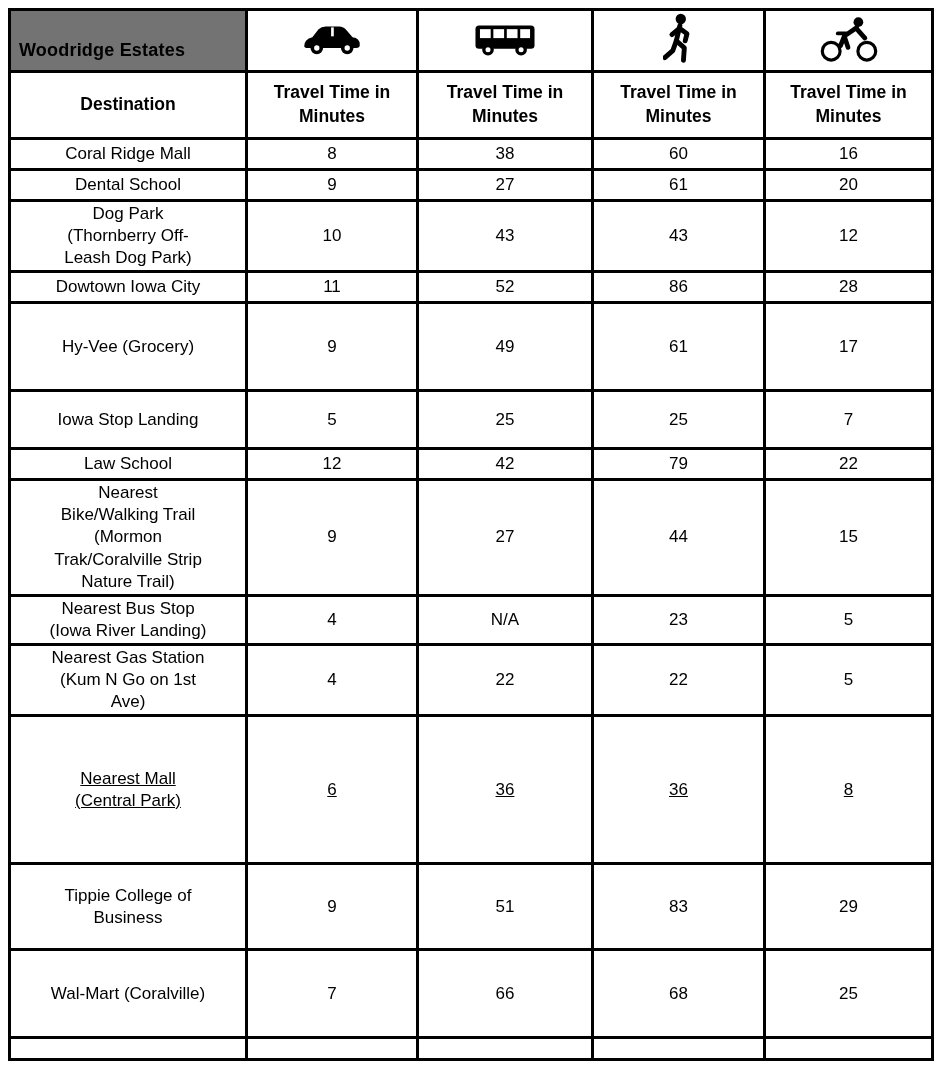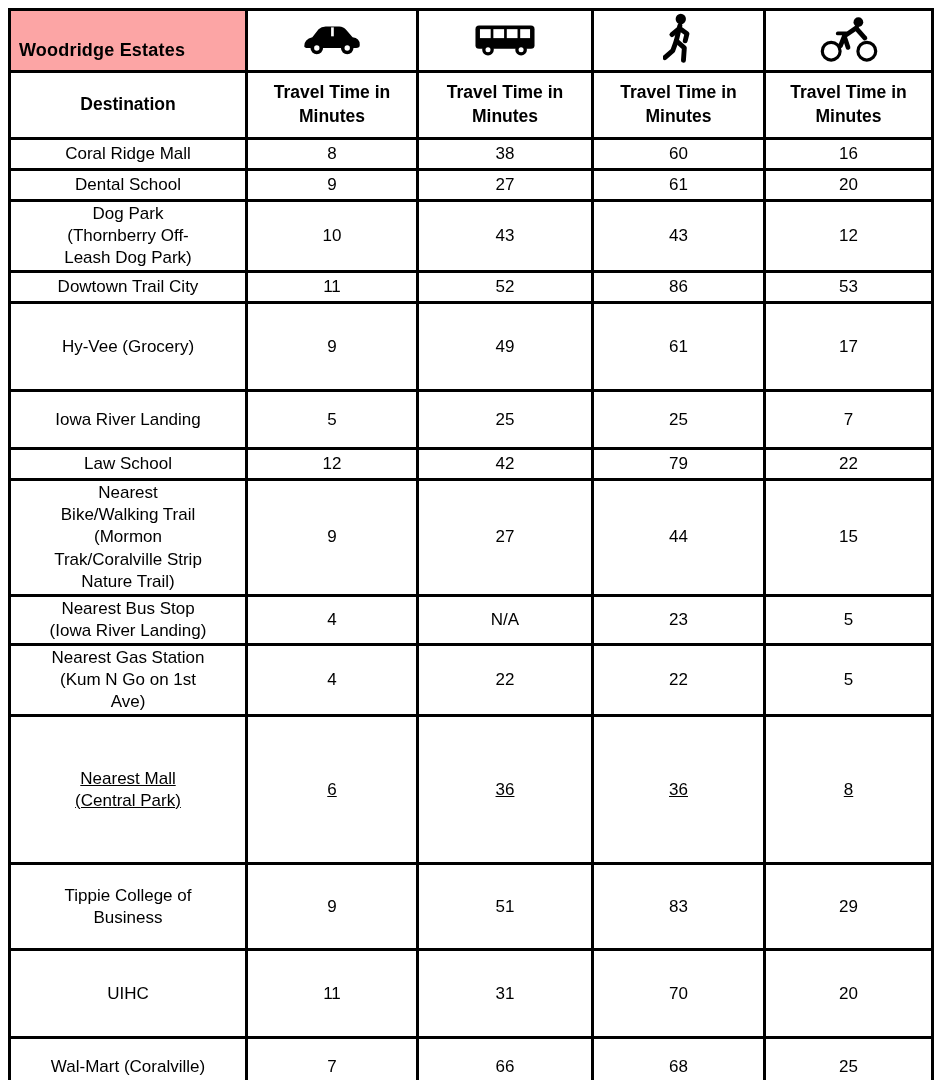--- a/index.html
+++ b/index.html
@@ -74,21 +74,21 @@
   <table class="tt">
     <colgroup>
       <col class="c0">
         <col class="c1">
         <col class="c2">
         <col class="c3">
         <col class="c4">
     </colgroup>
     <thead>
       <tr class="r-icons">
-        <th class="title-cell" id="title-cell" style="background: #fca5a5;">Woodridge Estates</th>
+        <th class="title-cell" id="title-cell" style="background: #737373;">Woodridge Estates</th>
         <th>
           <span class="icon">
             <svg width="68" height="38" viewBox="0 0 76 40" xmlns="http://www.w3.org/2000/svg">
               <path fill="#000" d="M7 28 Q7 20 16 18 L23 9 Q26 6 31 6 L46 6 Q51 6 54 10 L61 18 Q69 19 69 26 L69 27 Q69 30 65 30 L11 30 Q7 30 7 28 Z"></path>
               <rect x="37" y="7" width="3" height="10" fill="#fff"></rect>
               <circle cx="21" cy="30" r="7" fill="#000"></circle>
                 <circle cx="55" cy="30" r="7" fill="#000"></circle>
               <circle cx="21" cy="30" r="3" fill="#fff"></circle>
                 <circle cx="55" cy="30" r="3" fill="#fff"></circle>
             </svg>
@@ -165,35 +165,35 @@
         <tr>
     <td>Dog Park
 (Thornberry Off-
 Leash Dog Park)</td>
     <td>10</td>
     <td>43</td>
     <td>43</td>
     <td>12</td>
   </tr>
         <tr>
-    <td>Dowtown Trail City</td>
+    <td>Dowtown Iowa City</td>
     <td>11</td>
     <td>52</td>
     <td>86</td>
-    <td>53</td>
+    <td>28</td>
   </tr>
         <tr>
     <td>Hy-Vee (Grocery)</td>
     <td>9</td>
     <td>49</td>
     <td>61</td>
     <td>17</td>
   </tr>
         <tr>
-    <td>Iowa River Landing</td>
+    <td>Iowa Stop Landing</td>
     <td>5</td>
     <td>25</td>
     <td>25</td>
     <td>7</td>
   </tr>
         <tr>
     <td>Law School</td>
     <td>12</td>
     <td>42</td>
     <td>79</td>
@@ -237,27 +237,20 @@
   </tr>
         <tr>
     <td>Tippie College of
 Business</td>
     <td>9</td>
     <td>51</td>
     <td>83</td>
     <td>29</td>
   </tr>
         <tr>
-    <td>UIHC</td>
-    <td>11</td>
-    <td>31</td>
-    <td>70</td>
-    <td>20</td>
-  </tr>
-        <tr>
     <td>Wal-Mart (Coralville)</td>
     <td>7</td>
     <td>66</td>
     <td>68</td>
     <td>25</td>
   </tr>
         <tr class="stub">
     <td></td>
     <td></td>
     <td></td>

